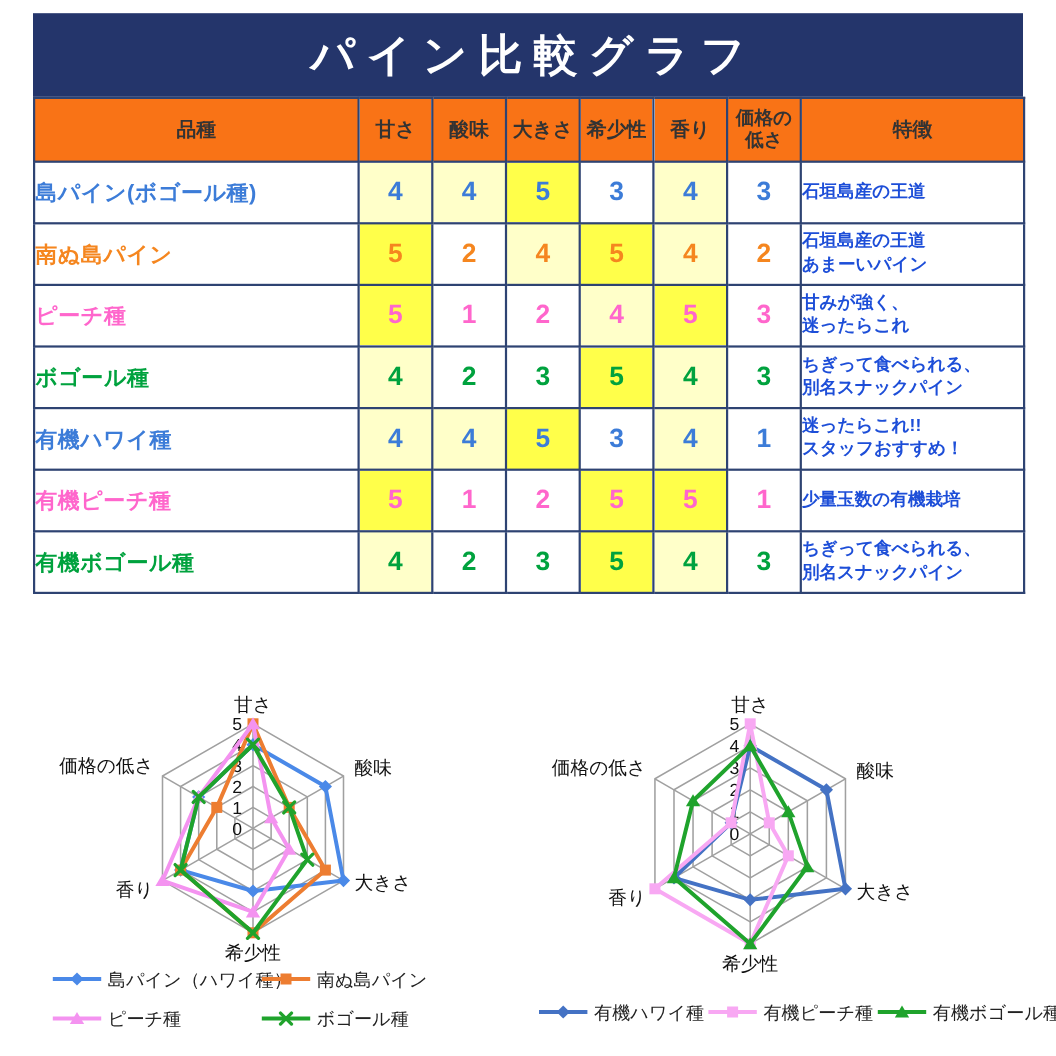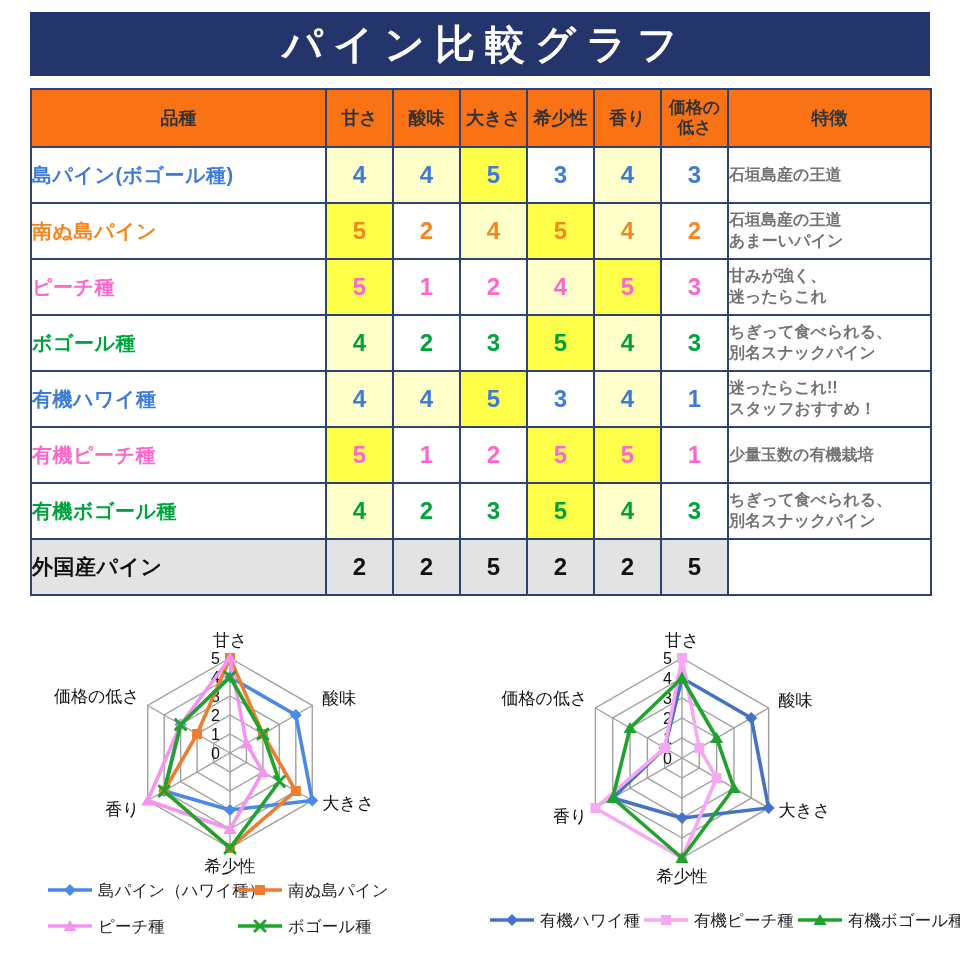--- a/index.html
+++ b/index.html
@@ -1,21 +1,21 @@
 <!DOCTYPE html>
 <html><head>
 <meta charset="utf-8">
 <style>
   html,body { margin:0; padding:0; background:#ffffff; }
   .page {
     position:relative; width:960px; height:960px; background:#ffffff;
     font-family:"Liberation Sans","DejaVu Sans",sans-serif; overflow:hidden;
   }
   .title-bar {
-    position:absolute; left:30px; top:12px; width:900px; height:64px;
+    position:absolute; left:30px; top:12px; width:900px; height:76px;
     background:#24356B; color:#ffffff; display:flex; align-items:center; justify-content:center;
     font-size:40px; font-weight:bold; letter-spacing:10px; text-indent:10px;
   }
   table.cmp {
     position:absolute; left:30px; top:88px; border-collapse:collapse; table-layout:fixed;
     width:900px;
   }
   table.cmp th, table.cmp td { border:2px solid #2E4372; padding:0; overflow:hidden; }
   table.cmp th {
     background:#f97316; color:#333333; font-weight:bold; font-size:18px;
@@ -23,21 +23,21 @@
   }
   th.h-left { text-align:left; padding-left:14px; }
   td.lbl {
     font-weight:bold; font-size:20px; text-align:left; padding-left:13px;
     height:54px; vertical-align:middle; background:#ffffff; letter-spacing:0.5px;
   }
   td.val {
     font-weight:bold; font-size:24px; text-align:center; vertical-align:middle; background:#ffffff;
   }
   td.feat {
-    font-size:16px; font-weight:600; color:#737373; text-align:left; padding:0 9px;
+    font-size:16px; font-weight:600; color:#1d4ed8; text-align:left; padding:0 9px;
     vertical-align:middle; line-height:1.3; white-space:pre-line; background:#ffffff;
   }
   td.absent { border:none; background:#ffffff; }
   svg text { font-family:"Liberation Sans","DejaVu Sans",sans-serif; }
   .charts { position:absolute; left:0; top:612px; }
 </style>
 </head>
 <body>
 
 <div class="page">
@@ -135,30 +135,20 @@
         <tr>
           <td class="lbl" style="color: rgb(0, 162, 62);">有機ボゴール種</td>
           <td class="val" style="color: rgb(0, 162, 62); background: rgb(255, 255, 201);">4</td>
           <td class="val" style="color: rgb(0, 162, 62); background: rgb(255, 255, 255);">2</td>
           <td class="val" style="color: rgb(0, 162, 62); background: rgb(255, 255, 255);">3</td>
           <td class="val" style="color: rgb(0, 162, 62); background: rgb(255, 255, 74);">5</td>
           <td class="val" style="color: rgb(0, 162, 62); background: rgb(255, 255, 201);">4</td>
           <td class="val" style="color: rgb(0, 162, 62); background: rgb(255, 255, 255);">3</td>
           <td class="feat">ちぎって食べられる、
 別名スナックパイン</td>
-        </tr>
-        <tr>
-          <td class="lbl" style="color: rgb(17, 17, 17); background: rgb(227, 227, 227); font-size: 21px;">外国産パイン</td>
-          <td class="val" style="color: rgb(17, 17, 17); background: rgb(227, 227, 227);">2</td>
-          <td class="val" style="color: rgb(17, 17, 17); background: rgb(227, 227, 227);">2</td>
-          <td class="val" style="color: rgb(17, 17, 17); background: rgb(227, 227, 227);">5</td>
-          <td class="val" style="color: rgb(17, 17, 17); background: rgb(227, 227, 227);">2</td>
-          <td class="val" style="color: rgb(17, 17, 17); background: rgb(227, 227, 227);">2</td>
-          <td class="val" style="color: rgb(17, 17, 17); background: rgb(227, 227, 227);">5</td>
-          <td class="absent"></td>
         </tr>
       </tbody>
   </table>
 
   <svg class="charts" width="960" height="348" viewBox="0 0 960 348">
       <polygon points="230,122 246.45448267190434,131.5 246.45448267190434,150.5 230,160 213.54551732809566,150.5 213.54551732809566,131.5" fill="none" stroke="#A0A0A0" stroke-width="1.4"></polygon>
       <polygon points="230,103 262.9089653438087,122 262.9089653438087,160 230,179 197.0910346561913,160 197.09103465619134,122" fill="none" stroke="#A0A0A0" stroke-width="1.4"></polygon>
       <polygon points="230,84 279.363448015713,112.5 279.363448015713,169.5 230,198 180.636551984287,169.5 180.636551984287,112.5" fill="none" stroke="#A0A0A0" stroke-width="1.4"></polygon>
       <polygon points="230,65 295.8179306876174,103 295.8179306876174,179 230,217 164.18206931238265,179 164.18206931238268,103" fill="none" stroke="#A0A0A0" stroke-width="1.4"></polygon>
       <polygon points="230,46 312.2724133595217,93.5 312.2724133595217,188.5 230,236 147.7275866404783,188.5 147.72758664047834,93.5" fill="none" stroke="#A0A0A0" stroke-width="1.4"></polygon>

